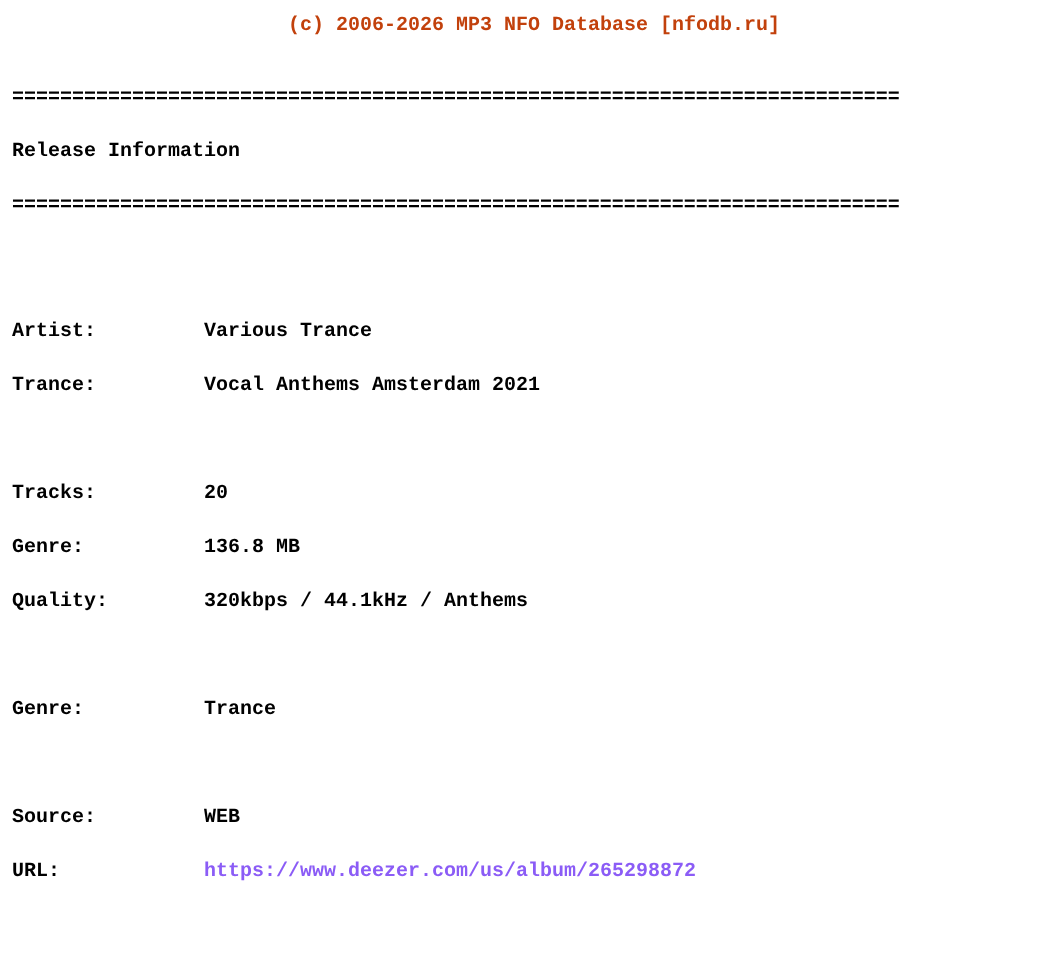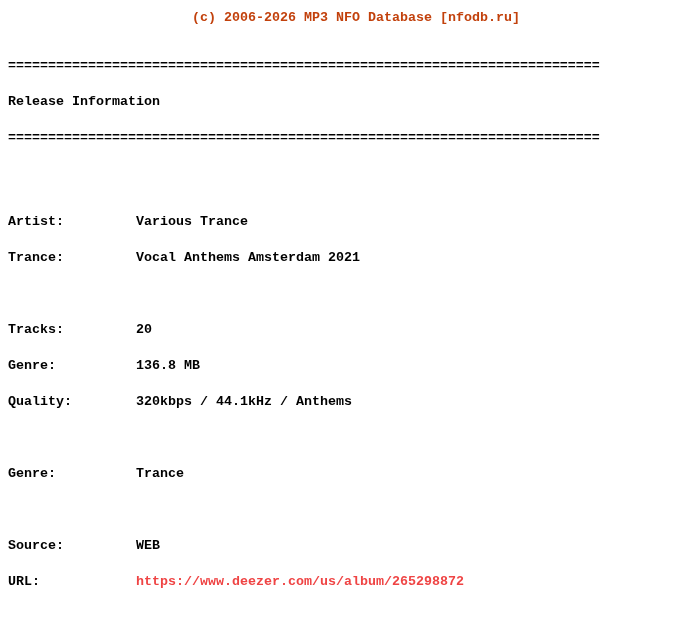--- a/index.html
+++ b/index.html
@@ -16,21 +16,21 @@
     .line { height: 12px; white-space: pre; }
     .hdr {
       position: absolute; left: 0; top: 0; width: 696px; height: 12px;
       text-align: center;
       font-family: "Liberation Mono", "DejaVu Sans Mono", monospace;
       font-size: 13.33px; line-height: 12px; font-weight: bold;
       white-space: pre;
     }
     .hdr span { color: #c2410c; }
     .label { display: inline-block; width: 128px; }
-    a.url { color: #ef4444; text-decoration: none; }
+    a.url { color: #8b5cf6; text-decoration: none; }
   </style>
 </head>
 <body>
 
 <div class="hdr">
   <span>(c) 2006-2026 MP3 NFO Database [nfodb.ru]</span>
 </div>
 
 <div class="nfo">
   <div class="line"></div>

